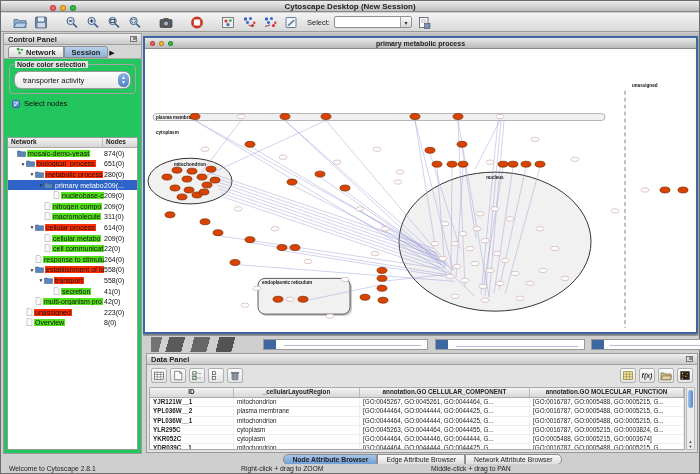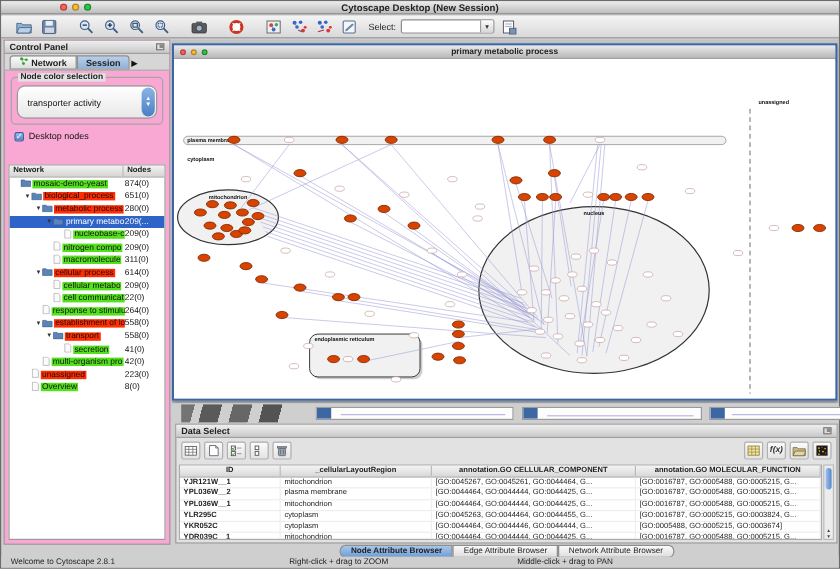--- a/index.html
+++ b/index.html
@@ -3,57 +3,57 @@
 <meta charset="utf-8">
 <style>
   * { margin:0; padding:0; box-sizing:border-box; }
   html,body { width:700px; height:474px; }
   body { font-family:"Liberation Sans","DejaVu Sans",sans-serif; background:#b5b5b5; position:relative; overflow:hidden; }
   .app { position:absolute; inset:0; background:#cfcfcf; border:1px solid #6b6b6b; }
 
   
   .titlebar { position:absolute; left:0; top:0; right:0; height:11px;
     background:linear-gradient(#ececec,#bdbdbd); border-bottom:1px solid #8a8a8a;
-    display:flex; align-items:center;padding-left:44px; }
+    display:flex; align-items:flex-end;padding-left:44px; }
   .lights { display:flex; gap:4px; margin-left:5px; }
   .light { width:6px; height:6px; border-radius:50%; border:0.5px solid rgba(0,0,0,.3); }
   .light.r{background:#ff5f57}.light.y{background:#febc2e}.light.g{background:#28c840}
   .titlebar .title { position:absolute; left:0; right:0; text-align:center; font-size:8px; font-weight:bold; color:#222; }
 
   
   .toolbar { position:absolute; left:0; top:12px; right:0; height:19px;
     background:linear-gradient(#f4f4f4,#d9d9d9); border-bottom:1px solid #9a9a9a;
     display:flex; align-items:center; gap:4px; padding-left:10px; }
   .tbicon { width:17px; height:15px; display:flex; align-items:center; justify-content:center; }
   .tbicon svg { width:14px; height:13px; }
   .tbsep { width:6px; }
   .search-label { font-size:7.5px; color:#222; margin-left:4px; }
   .search-box { width:78px; height:12px; background:#fff; border:1px solid #8f8f8f; border-radius:2px; position:relative; }
   .search-box .dd { position:absolute; right:0; top:0; bottom:0; width:11px; background:linear-gradient(#fdfdfd,#d7d7d7); border-left:1px solid #9f9f9f; font-size:6px; color:#333; display:flex; align-items:center; justify-content:center; }
 
   
   .control-panel { position:absolute; left:2px; top:32px; width:139px; bottom:19px;
-    background:#f9a8d4; border:1px solid #9a9a9a; }
+    background:#22c55e; border:1px solid #9a9a9a; }
   .panel-header { height:11px; background:linear-gradient(#efefef,#c9c9c9); border-bottom:1px solid #a0a0a0;
     display:flex; align-items:center; justify-content:space-between; padding:0 4px; }
   .panel-header .ph-title { font-size:7.5px; font-weight:bold; color:#222; }
   .float-icon { width:7px; height:6px; border:1px solid #777; background:#ddd; position:relative; }
   .float-icon::after{content:""; position:absolute; right:0; top:0; width:3px; height:3px; background:#888;}
 
   .cp-tabs { display:flex; align-items:flex-end; height:14px; padding:2px 2px 0 4px; background:#d6d6d6; border-bottom:1px solid #aaa; }
   .cp-tab { height:12px; display:flex; align-items:center; gap:2px; padding:0 7px; font-size:7.5px; font-weight:bold;
     border:1px solid #8f8f8f; background:linear-gradient(#fbfbfb,#dcdcdc); color:#222; }
   .cp-tab:first-child{ border-radius:3px 0 0 0; }
   .cp-tab.selected { background:linear-gradient(#b9d0ea,#8fb2d8); border-radius:0 3px 0 0; }
   .cp-tab-more { margin-left:1px; font-size:7px; color:#111; align-self:center; }
   .net-glyph svg{ width:8px; height:8px; }
 
   .groupbox { margin:5px 5px 0 5px; border:1px solid #a5a5a5; border-radius:4px; padding:6px 4px 4px 4px; position:relative; }
   .groupbox .gb-legend { position:absolute; top:-4px; left:5px; background:#e2e2e2; padding:0 2px; font-size:7px; font-weight:bold; color:#222; }
-  .combo { height:28px; background:linear-gradient(#ffffff,#e8e8e8); border:1px solid #9a9a9a; border-radius:7px;
+  .combo { height:18px; background:linear-gradient(#ffffff,#e8e8e8); border:1px solid #9a9a9a; border-radius:7px;
     display:flex; align-items:center; position:relative; padding-left:8px; }
   .combo .combo-value { font-size:7.5px; color:#111; }
   .combo .stepper { position:absolute; right:1px; top:1px; bottom:1px; width:11px; border-radius:6px;
     background:linear-gradient(#8cb4e4,#4a7fc4); color:#fff; font-size:5px; line-height:5px;
     display:flex; flex-direction:column; align-items:center; justify-content:center; }
 
   .checkbox-row { display:flex; align-items:center; gap:4px; margin:5px 0 4px 8px; }
   .checkbox { width:8px; height:8px; border-radius:2px; background:linear-gradient(#9cc0ec,#4b80c6); border:1px solid #3463a0;
     color:#fff; font-size:7px; line-height:8px; text-align:center; font-weight:bold; }
   .checkbox-label { font-size:7.5px; color:#111; }
@@ -274,21 +274,21 @@
       <div class="combo">
         <span class="combo-value">transporter activity</span>
         <span class="stepper">
             <span>▲</span>
             <span>▼</span>
           </span>
       </div>
     </div>
     <div class="checkbox-row">
       <span class="checkbox">✓</span>
-      <span class="checkbox-label">Desktop nodes</span>
+      <span class="checkbox-label">Select nodes</span>
     </div>
     <div class="tree-wrap">
       <div class="tree-header">
         <span class="th-net">Network</span>
         <span class="th-nodes">Nodes</span>
       </div>
       <div id="tree-rows">
           <div class="tree-row" style="padding-left: 3px;">
             <span class="arrow"></span>
             <span class="ticon"><svg width="9" height="8" viewBox="0 0 9 8">
@@ -613,21 +613,21 @@
       </span>
     <span class="frag" style="left:448px;width:118px;">
         <span class="fbar"></span>
         <span class="fline" style="left:18px;right:5px;top:5px;"></span>
       </span>
 
   </div>
 
   <div class="data-panel">
     <div class="panel-header">
-      <span class="ph-title">Data Select</span>
+      <span class="ph-title">Data Panel</span>
       <span class="float-icon"></span>
     </div>
     <div class="dp-toolbar">
       <span id="dp-left-icons" style="display:flex;gap:3px;">
           <span class="dpicon">
             <svg viewBox="0 0 14 13" xmlns="http://www.w3.org/2000/svg">
               <rect x="1.5" y="2.5" width="11" height="8.5" fill="#fff" stroke="#555" stroke-width=".8"></rect>
               <line x1="1.5" y1="5.3" x2="12.5" y2="5.3" stroke="#555" stroke-width=".6"></line>
               <line x1="1.5" y1="8.1" x2="12.5" y2="8.1" stroke="#555" stroke-width=".6"></line>
               <line x1="5" y1="2.5" x2="5" y2="11" stroke="#555" stroke-width=".6"></line>

